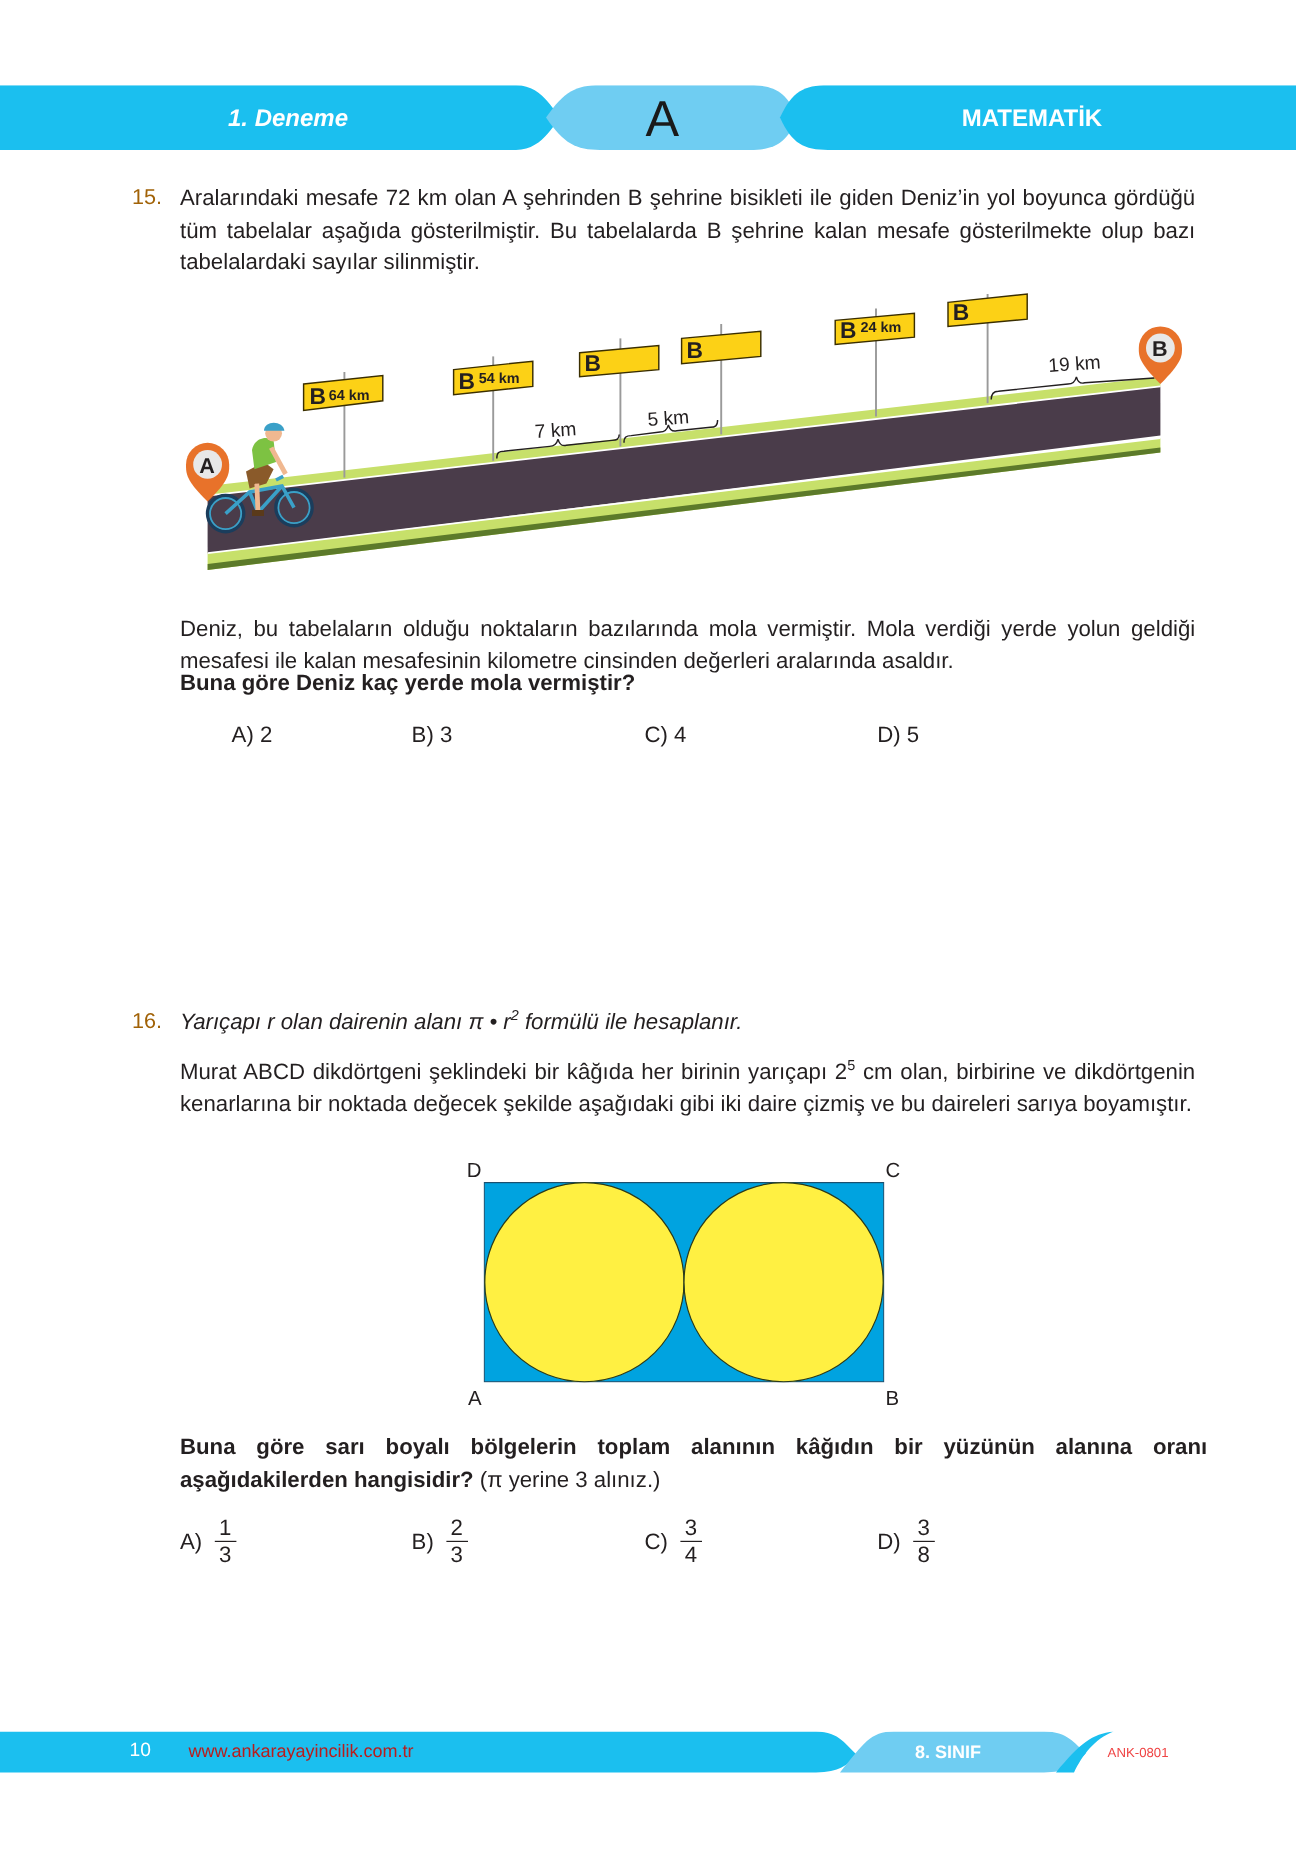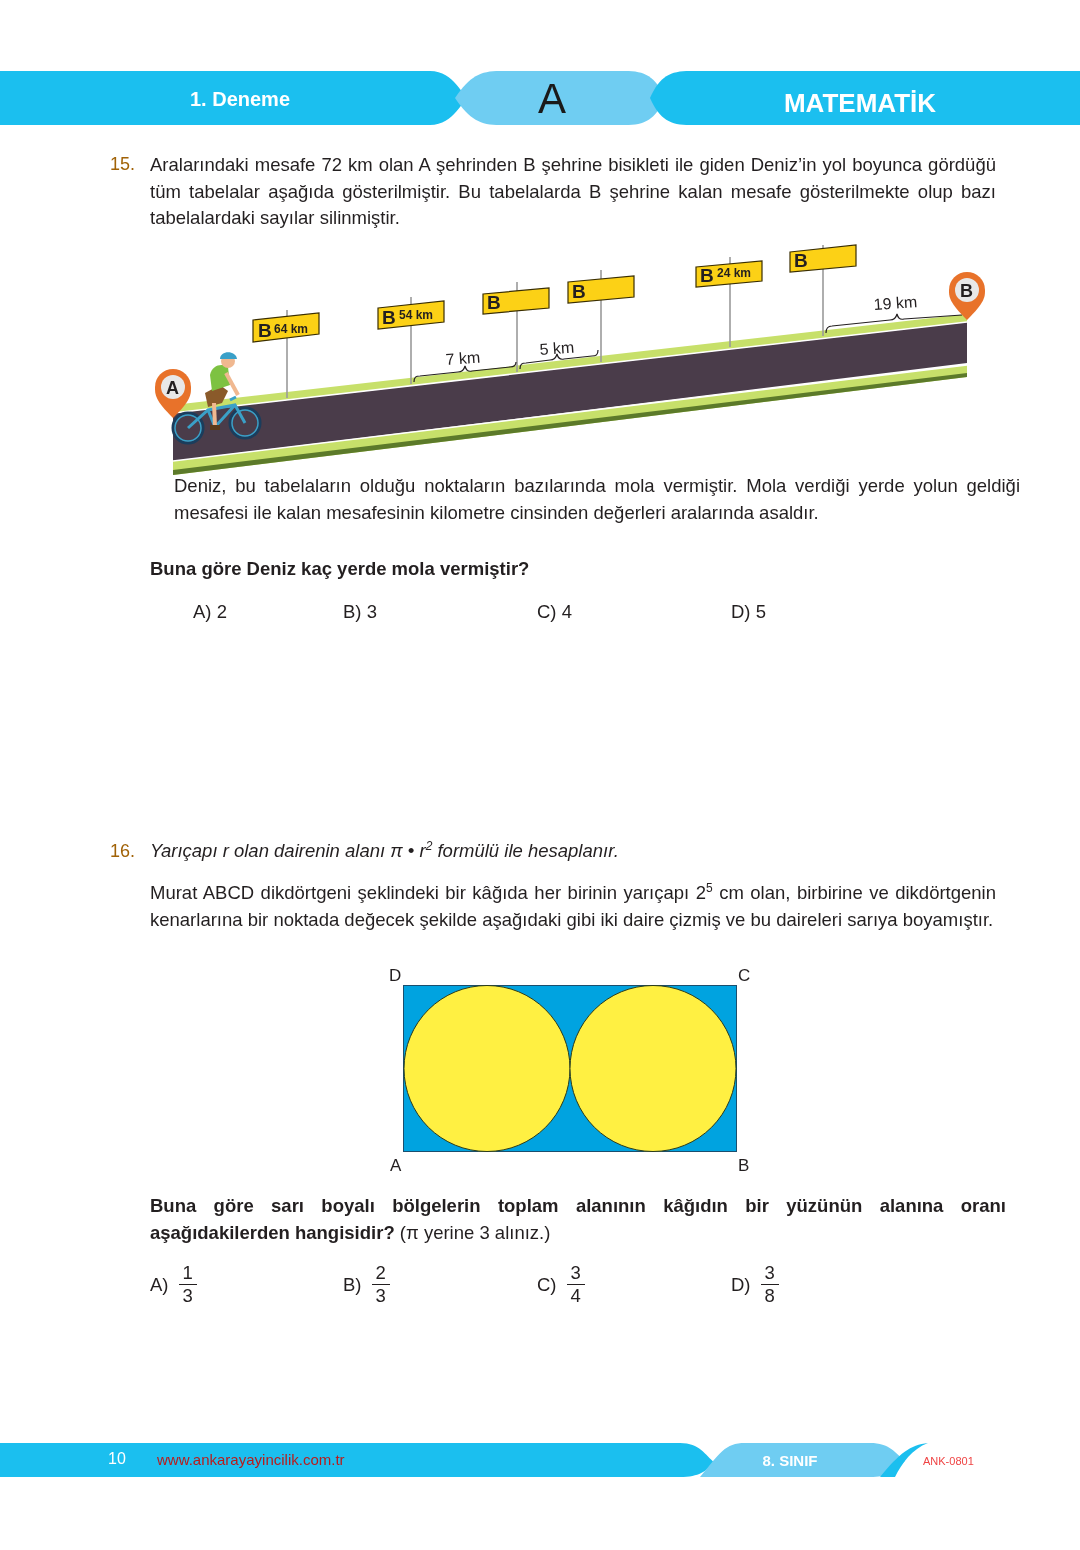--- a/index.html
+++ b/index.html
@@ -4,33 +4,33 @@
   <style>
     html, body { margin: 0; padding: 0; background: #ffffff; }
     body { width: 1080px; height: 1550px; position: relative; overflow: hidden;
            font-family: "Liberation Sans", "DejaVu Sans", sans-serif; color: #231f20; }
     .abs { position: absolute; }
 
     
     .header { position: absolute; left: 0; top: 71px; width: 1080px; height: 54px; }
     .header svg { position: absolute; left: 0; top: 0; }
     .hdr-left { left: 150px; top: 88px; width: 180px; text-align: center; color: #fff;
-                font-weight: bold; font-size: 20px; }
+                font-weight: bold; font-size: 20px; font-style: italic; }
     .hdr-mid { left: 520px; top: 76px; width: 64px; text-align: center; color: #1a1a1a;
                font-size: 42px; font-weight: normal; line-height: 46px; }
     .hdr-right { left: 760px; top: 88px; width: 200px; text-align: center; color: #fff;
-                 font-weight: bold; font-size: 26px; }
+                 font-weight: bold; font-size: 20px; }
 
     .qnum { color: #a16207; font-weight: normal; font-size: 18px; }
     .para { font-size: 18.5px; line-height: 26.5px; text-align: justify; }
     .bold { font-weight: bold; }
 
     .q15-num { left: 110px; top: 154px; }
     .q15-text { left: 150px; top: 152px; width: 846px; }
-    .q15-after { left: 150px; top: 473px; width: 846px; margin-left: 24px; }
+    .q15-after { left: 150px; top: 511px; width: 846px; }
     .q15-ask { left: 150px; top: 558px; font-size: 18.5px; font-weight: bold; }
 
     .opts { position: absolute; font-size: 18.5px; }
     .opt { position: absolute; white-space: nowrap; }
 
     .q16-num { left: 110px; top: 841px; text-align: center; }
     .q16-intro { left: 150px; top: 839px; font-size: 18.5px; font-style: italic; text-align: right; }
     .q16-text { left: 150px; top: 875px; width: 846px; }
     .q16-ask { left: 150px; top: 1193px; width: 856px; }
 

